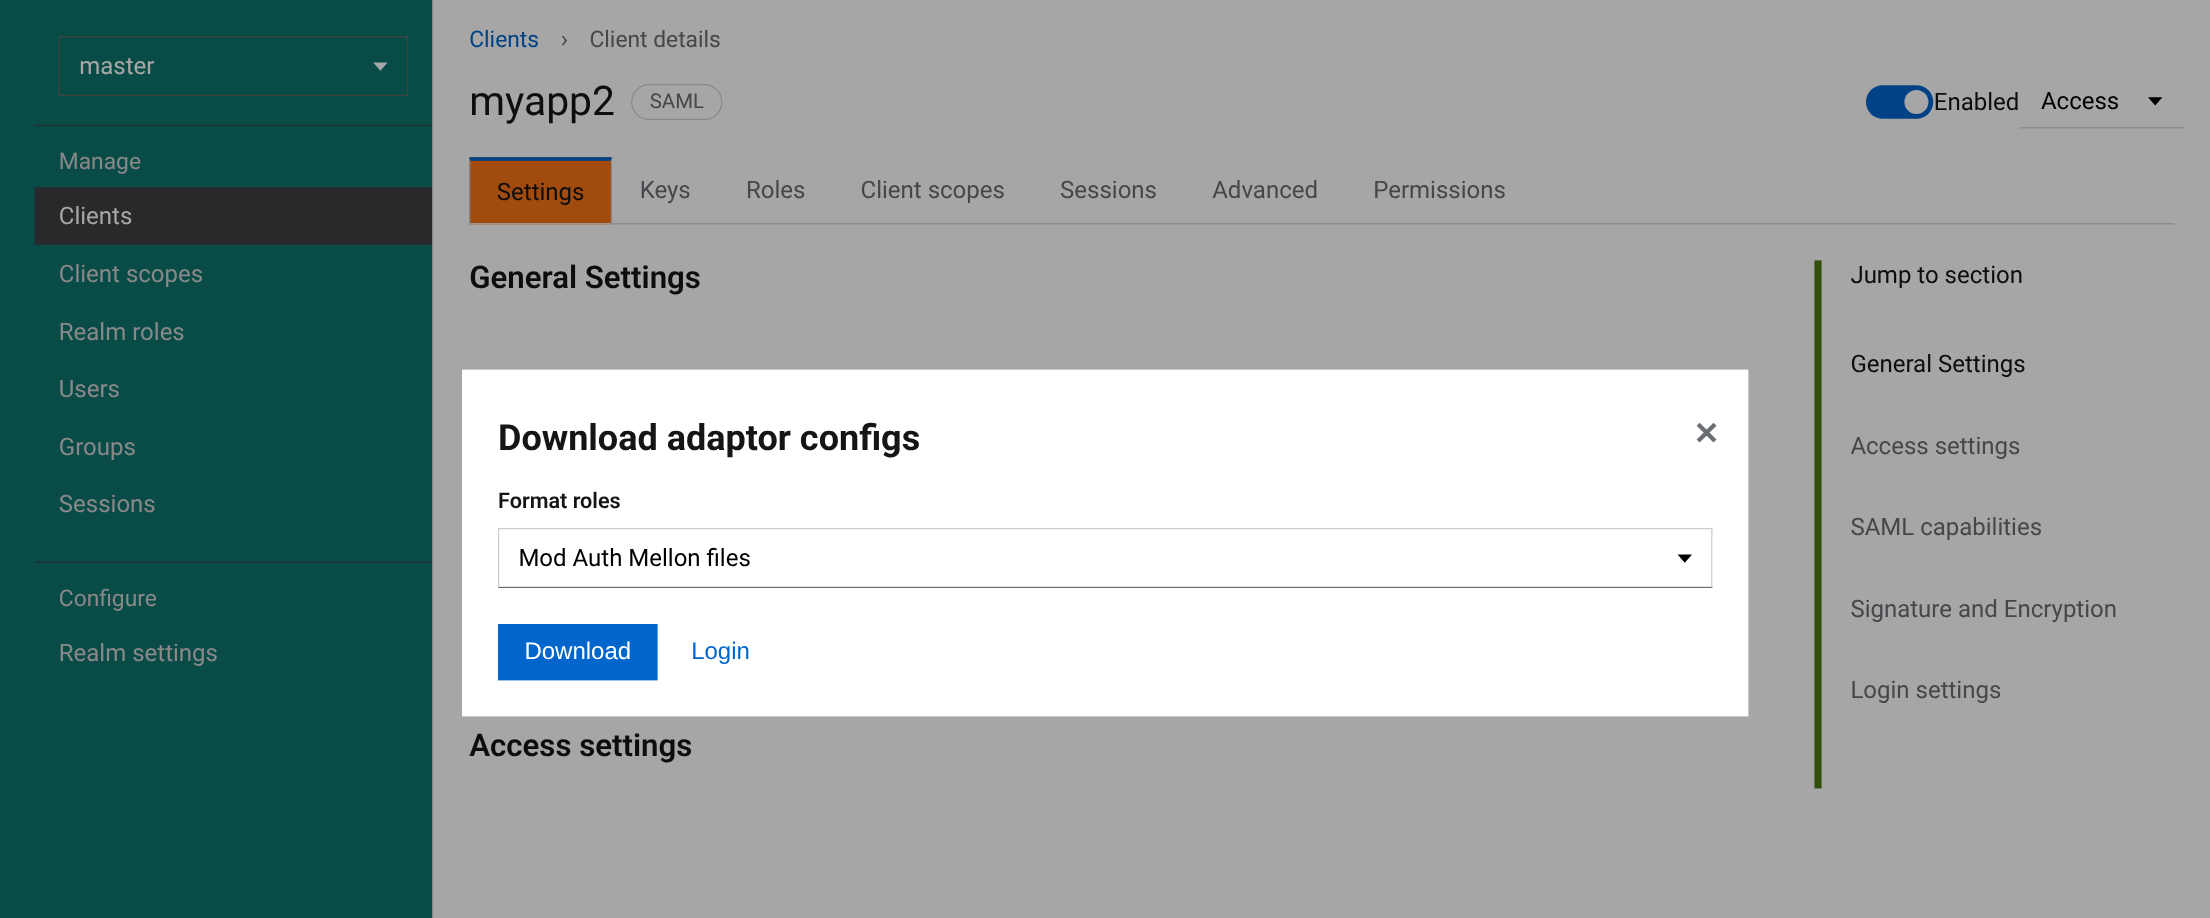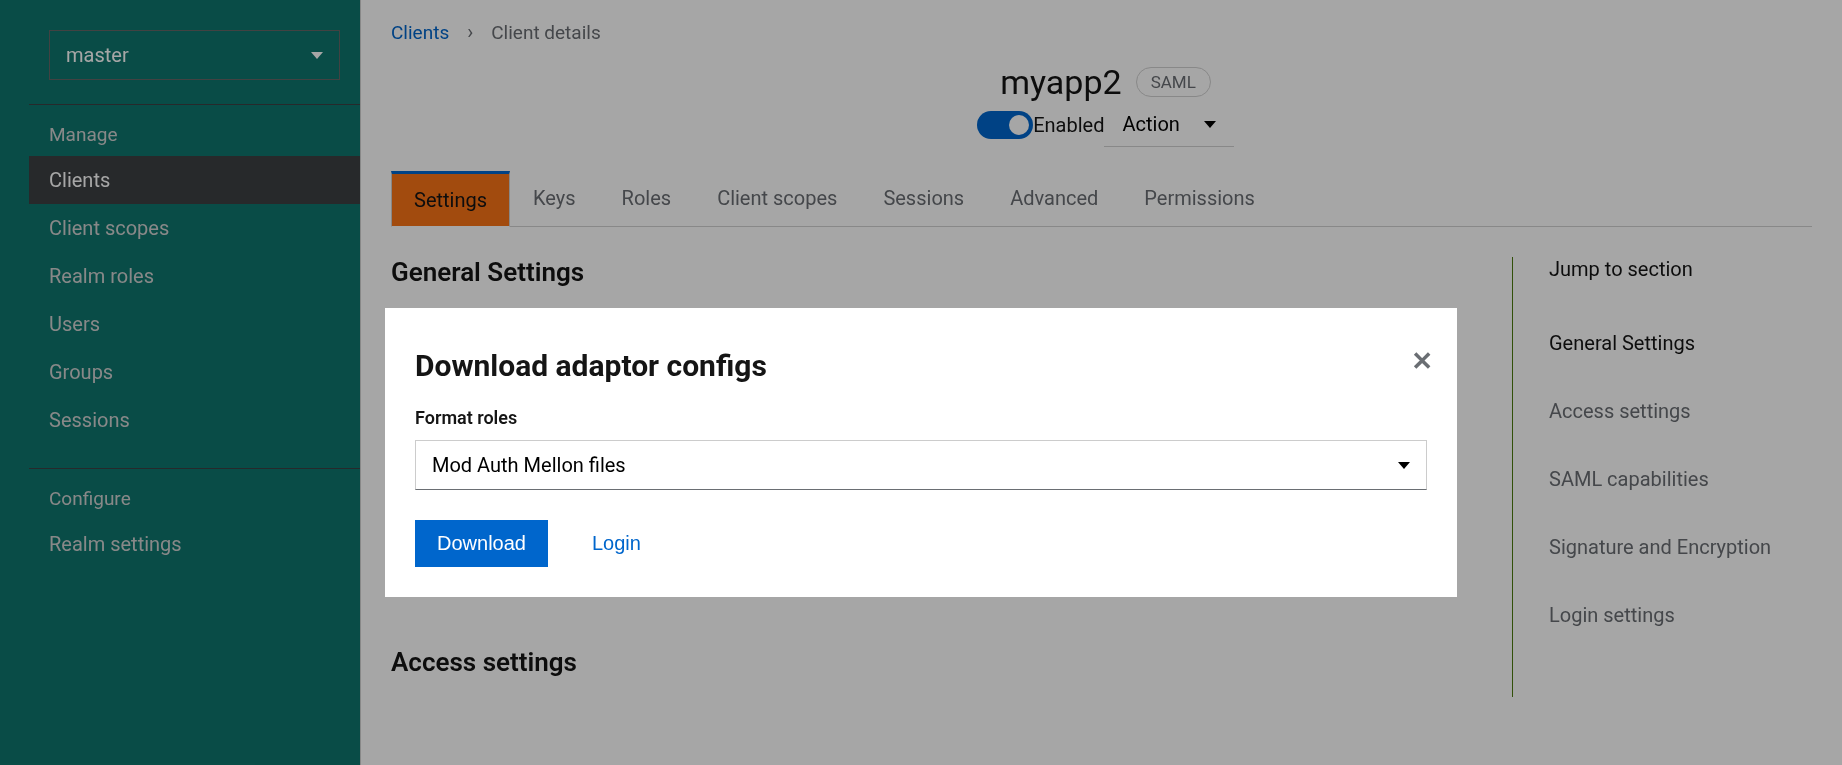--- a/index.html
+++ b/index.html
@@ -67,21 +67,20 @@
       align-items: center;
       gap: 18px;
     }
     .breadcrumb-link { color: #0066cc; cursor: pointer; }
     .breadcrumb-sep { color: #6a6e73; font-size: 14px; }
     .header-row {
       display: flex;
       align-items: center;
       justify-content: space-between;
       padding: 18px 22px 0 30px;
-      flex-direction: column;
     }
     .header-left { display: flex; align-items: center; gap: 14px; }
     .client-title { font-size: 34px; font-weight: 400; color: #151515; }
     .badge {
       border: 1px solid #d2d2d2;
       border-radius: 30px;
       padding: 4px 14px;
       font-size: 17px;
       color: #6a6e73;
     }
@@ -135,22 +134,22 @@
     }
     .content-body {
       display: flex;
       padding: 30px 30px 0 30px;
       gap: 40px;
     }
     .content-main { flex: 1; }
     .section-title { font-size: 26px; font-weight: 600; color: #151515; margin-bottom: 20px; }
     .content-side {
       width: 300px;
-      border-left: 1px solid #4d7c0f;
-      padding-left: 36px;
+      border-left: 6px solid #4d7c0f;
+      padding-left: 24px;
     }
     .jump-title { font-size: 20px; color: #151515; margin-bottom: 28px; }
     .jump-item {
       font-size: 20px;
       color: #6a6e73;
       padding: 22px 0;
       cursor: pointer;
     }
     .jump-item.active {
       position: relative;
@@ -186,21 +185,21 @@
       border-bottom: 1px solid #6a6e73;
       padding: 12px 16px;
       display: flex;
       justify-content: space-between;
       align-items: center;
       font-size: 20px;
       width: 100%;
       cursor: pointer;
       margin-bottom: 30px;
     }
-    .modal-actions { display: flex; gap: 44px; }
+    .modal-actions { display: flex; gap: 28px; }
     .btn-primary {
       background: #0066cc;
       color: #fff;
       border: none;
       padding: 12px 22px;
       font-size: 20px;
       cursor: pointer;
     }
     .btn-link {
       color: #0066cc;
@@ -248,21 +247,21 @@
     <div class="header-left">
       <span class="client-title">myapp2</span>
       <span class="badge">SAML</span>
     </div>
     <div class="header-right">
       <div class="toggle">
         <div class="toggle-knob"></div>
       </div>
       <span class="toggle-label">Enabled</span>
       <div class="action-dropdown">
-        <span>Action</span>
+        <span>Access</span>
         <span class="caret-down"></span>
       </div>
     </div>
   </div>
   <div class="tabs">
     <div class="tab active">Settings</div>
     <div class="tab">Keys</div>
     <div class="tab">Roles</div>
     <div class="tab">Client scopes</div>
     <div class="tab">Sessions</div>

